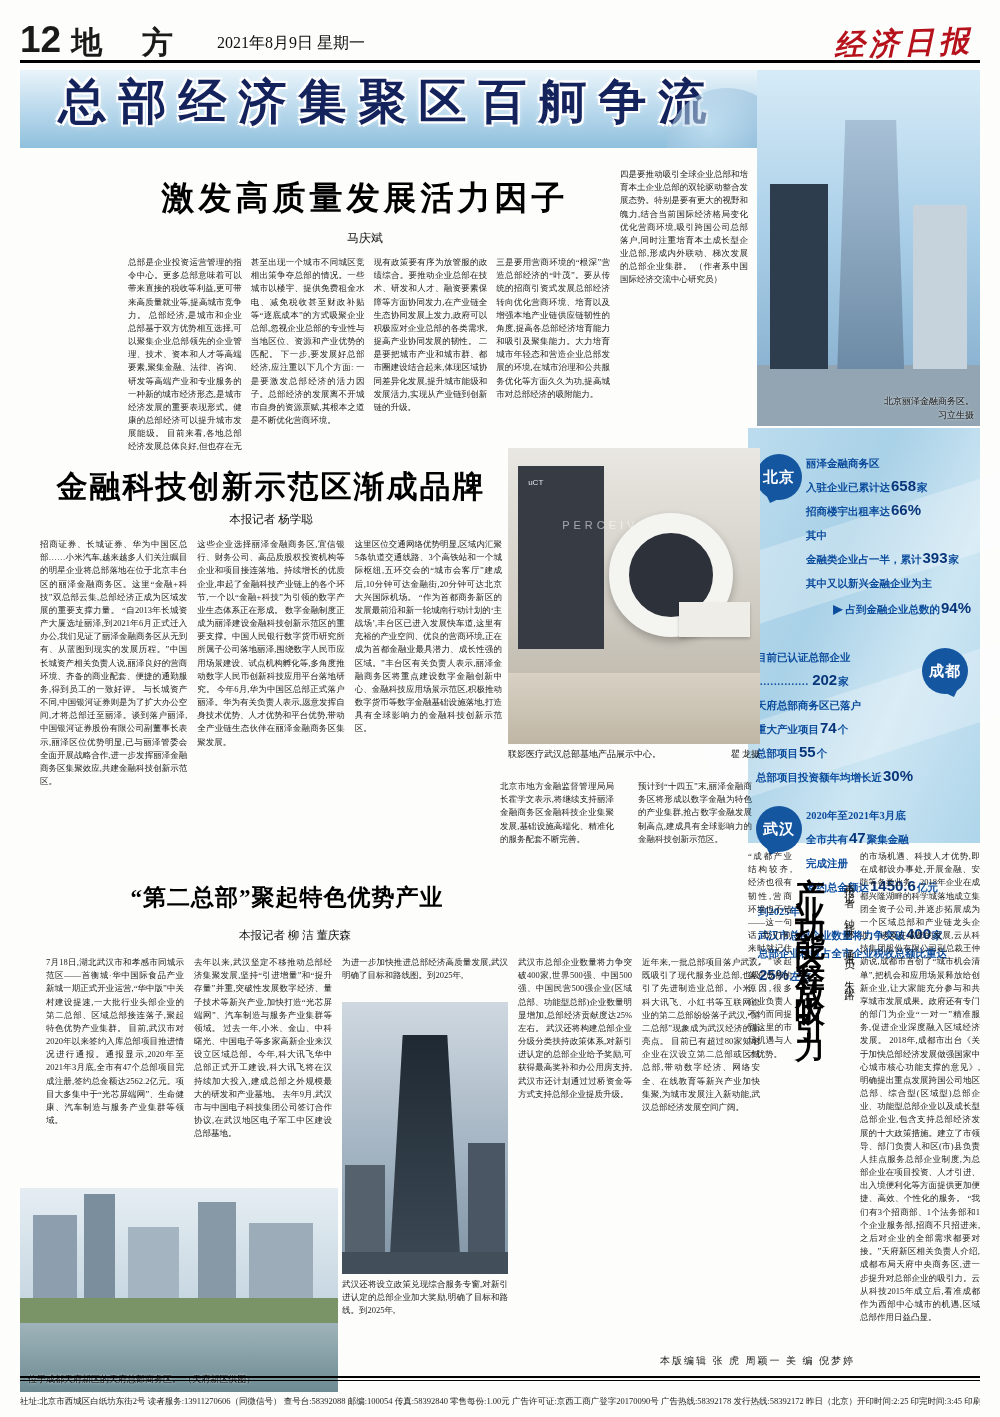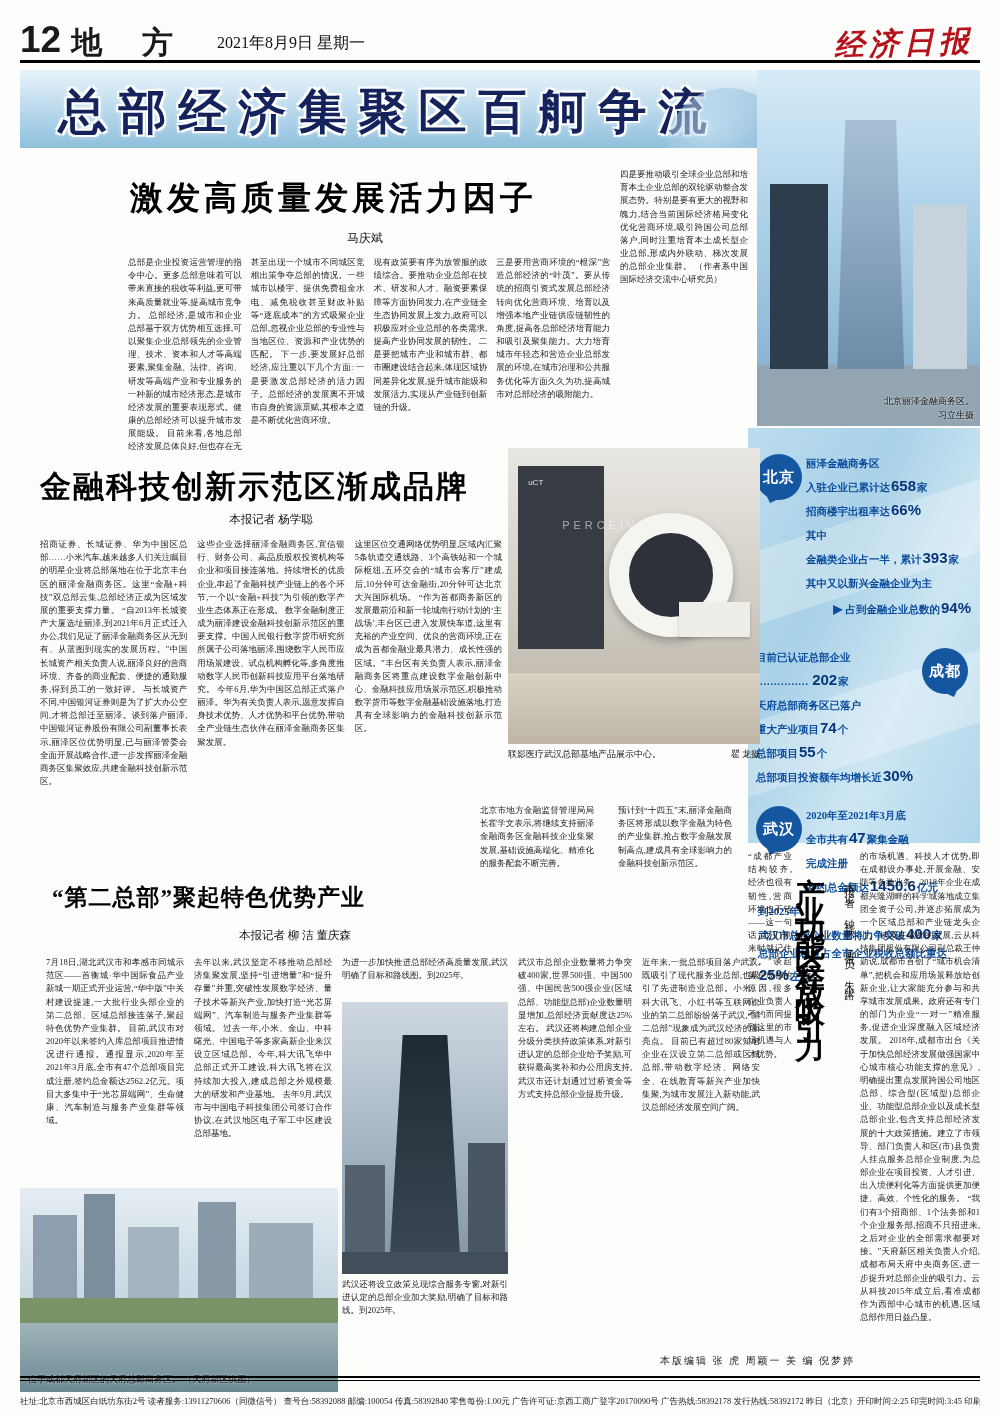--- a/index.html
+++ b/index.html
@@ -10,21 +10,21 @@
   .hdr{position:absolute;left:20px;top:14px;width:960px;height:44px;display:flex;align-items:flex-end;}
   .pageno{font-family:"Liberation Sans",sans-serif;font-size:37px;font-weight:bold;line-height:1;}
   .section{font-size:31px;font-weight:bold;letter-spacing:16px;margin-left:10px;line-height:1;}
   .hdate{font-size:16px;margin-left:28px;padding-bottom:4px;color:#111;}
   .masthead{margin-left:auto;color:#b5121b;font-size:30px;font-weight:bold;font-style:italic;
             letter-spacing:5px;transform:rotate(-2deg);padding-right:6px;line-height:1;}
   .rule-top{position:absolute;left:20px;top:60px;width:960px;height:3px;background:#000;}
   
   .banner{position:absolute;left:20px;top:70px;width:737px;height:78px;overflow:hidden;
           background:linear-gradient(180deg,#e9f4fa 0%,#bfdcee 45%,#8fc0dd 100%);}
-  .banner h1{margin:0;padding-top:10px;text-align:center;font-size:48px;font-weight:bold;
+  .banner h1{margin:0;text-align:center;font-size:48px;font-weight:bold;
              letter-spacing:12px;color:#14235c;font-family:"Liberation Sans",sans-serif;
              text-shadow:-2px -2px 0 #fff,2px -2px 0 #fff,-2px 2px 0 #fff,2px 2px 0 #fff,0 0 6px rgba(255,255,255,.9);}
   .globe{position:absolute;right:-30px;top:18px;width:120px;height:120px;border-radius:50%;
          background:radial-gradient(circle at 35% 35%,#cfe8f6,#5f93c0);opacity:.55;}
   
   .photo{position:absolute;overflow:hidden;}
   .ph-lize{left:757px;top:70px;width:223px;height:356px;
            background:linear-gradient(180deg,#d6ebf7 0%,#aacfe8 45%,#7fa8c8 100%);}
   .bld{position:absolute;}
   .lize-ground{left:0;bottom:0;width:100%;height:17%;background:#93a5b2;}
@@ -57,35 +57,35 @@
   .tf-b1{left:4%;bottom:45%;width:14%;height:42%;background:#8d9fae;}
   .tf-b2{left:20%;bottom:45%;width:10%;height:52%;background:#7b8e9d;}
   .tf-b3{left:34%;bottom:45%;width:16%;height:36%;background:#a4b4c0;}
   .tf-b4{left:56%;bottom:45%;width:12%;height:48%;background:#8798a7;}
   .tf-b5{left:72%;bottom:45%;width:20%;height:38%;background:#9cacb9;}
   .tf-bank{left:0;bottom:34%;width:100%;height:12%;background:#7a9468;}
   .tf-water{left:0;bottom:0;width:100%;height:34%;background:linear-gradient(180deg,#9fb4ba,#6d8a92);}
   .cap-tianfu{position:absolute;left:8px;bottom:6px;font-size:9px;color:#0d0d0d;
               text-shadow:0 0 3px rgba(255,255,255,.95);}
   
-  .atitle{position:absolute;text-align:left;font-weight:bold;color:#000;margin:0;}
+  .atitle{position:absolute;text-align:center;font-weight:bold;color:#000;margin:0;}
   .a1-title{left:130px;top:176px;width:470px;font-size:33px;letter-spacing:4px;}
   .a2-title{left:40px;top:466px;width:462px;font-size:31px;letter-spacing:2px;}
   .a3-title{left:52px;top:882px;width:470px;font-size:23px;letter-spacing:1px;}
   .byline{position:absolute;text-align:center;font-size:11.5px;color:#111;}
   .a1-author{left:130px;top:230px;width:470px;font-size:12px;}
   .a2-byline{left:40px;top:512px;width:462px;}
   .a3-byline{left:60px;top:928px;width:470px;}
   .bodytext{font-size:8.5px;line-height:1.55;text-align:justify;overflow:hidden;color:#1b1b1b;}
   .cols{position:absolute;display:flex;}
   .cols > div{flex:1;}
   .a1-cols{left:128px;top:256px;width:482px;height:198px;gap:9px;}
   .a1-col5{left:620px;top:168px;width:128px;height:286px;}
   .a2-cols{left:40px;top:538px;width:462px;height:332px;gap:10px;}
-  .a2-sub{left:480px;top:780px;width:252px;height:90px;gap:24px;align-items:flex-end;}
+  .a2-sub{left:500px;top:780px;width:252px;height:90px;gap:24px;}
   .a3-colA{left:46px;top:956px;width:138px;height:226px;}
   .a3-colB{left:194px;top:956px;width:138px;height:226px;}
   .a3-colCtop{left:342px;top:956px;width:166px;height:42px;}
   .a3-colCbot{left:342px;top:1278px;width:166px;height:112px;}
   .a3-colD{left:518px;top:956px;width:114px;height:434px;}
   .a3-colE{left:642px;top:956px;width:118px;height:434px;}
   
   .stats{position:absolute;left:748px;top:428px;width:232px;height:415px;
          background:linear-gradient(115deg,#bcdcee 0%,#a9d1e7 35%,#cde6f3 65%,#aed5ea 100%);}
   .stats .stripe{position:absolute;width:140%;height:70px;background:rgba(255,255,255,.28);

